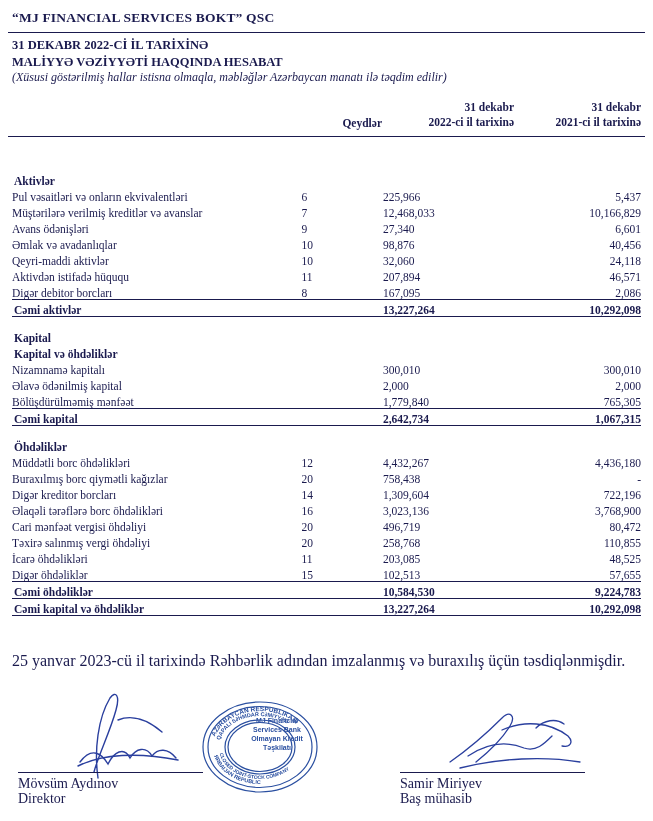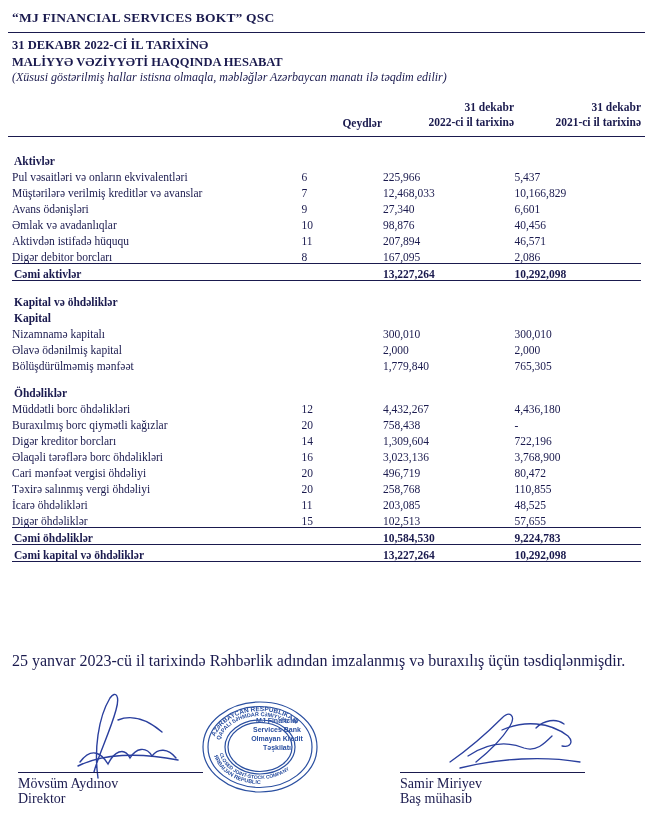--- a/index.html
+++ b/index.html
@@ -72,39 +72,39 @@
   .rule-head {
     position: absolute;
     top: 136px;
     left: 8px;
     width: 637px;
     height: 1px;
     background: #1a1a4e;
   }
   table.fin {
     position: absolute;
-    top: 140px;
+    top: 160px;
     left: 12px;
     width: 629px;
     border-collapse: collapse;
     font-size: 11.5px;
     font-family: Liberation Serif, serif;
   }
   table.fin td {
     padding: 0;
     height: 16px;
     vertical-align: bottom;
     white-space: nowrap;
   }
   td.lbl { width: 288px; padding-left: 8px; }
   td.lbl.sec { padding-left: 2px; font-weight: bold; }
   td.lbl.sub { padding-left: 2px; font-weight: bold; }
   td.note { width: 82px; text-align: left; padding-left: 18px; }
   td.v1 { width: 132px; text-align: left; }
-  td.v2 { width: 127px; text-align: left; }
+  td.v2 { width: 127px; text-align: right; }
   tr.total td { font-weight: bold; }
   tr.total td.lbl { padding-left: 2px; }
   .rt td { border-top: 1px solid #1a1a4e; }
   .rb td { border-bottom: 1px solid #1a1a4e; }
   tr.spacer td { height: 11px; }
   .footer-text {
     position: absolute;
     top: 652px;
     left: 12px;
     font-size: 16px;
@@ -207,20 +207,26 @@
         <td class="v1">27,340</td>
         <td class="v2">6,601</td>
       </tr>
       <tr>
         <td class="lbl">Əmlak və avadanlıqlar</td>
         <td class="note">10</td>
         <td class="v1">98,876</td>
         <td class="v2">40,456</td>
       </tr>
       <tr>
+        <td class="lbl">Qeyri-maddi aktivlər</td>
+        <td class="note">10</td>
+        <td class="v1">32,060</td>
+        <td class="v2">24,118</td>
+      </tr>
+      <tr>
         <td class="lbl">Aktivdən istifadə hüququ</td>
         <td class="note">11</td>
         <td class="v1">207,894</td>
         <td class="v2">46,571</td>
       </tr>
       <tr>
         <td class="lbl">Digər debitor borcları</td>
         <td class="note">8</td>
         <td class="v1">167,095</td>
         <td class="v2">2,086</td>
@@ -229,27 +235,27 @@
         <td class="lbl">Cəmi aktivlər</td>
         <td class="note"></td>
         <td class="v1">13,227,264</td>
         <td class="v2">10,292,098</td>
       </tr>
 
       <tr class="spacer">
           <td colspan="4"></td>
         </tr>
       <tr>
-        <td class="lbl sec">Kapital və öhdəliklər</td>
+        <td class="lbl sub">Kapital</td>
         <td class="note"></td>
           <td class="v1"></td>
           <td class="v2"></td>
       </tr>
       <tr>
-        <td class="lbl sub">Kapital</td>
+        <td class="lbl sec">Kapital və öhdəliklər</td>
         <td class="note"></td>
           <td class="v1"></td>
           <td class="v2"></td>
       </tr>
       <tr>
         <td class="lbl">Nizamnamə kapitalı</td>
         <td class="note"></td>
         <td class="v1">300,010</td>
         <td class="v2">300,010</td>
       </tr>
@@ -257,20 +263,26 @@
         <td class="lbl">Əlavə ödənilmiş kapital</td>
         <td class="note"></td>
         <td class="v1">2,000</td>
         <td class="v2">2,000</td>
       </tr>
       <tr>
         <td class="lbl">Bölüşdürülməmiş mənfəət</td>
         <td class="note"></td>
         <td class="v1">1,779,840</td>
         <td class="v2">765,305</td>
+      </tr>
+      <tr class="total rt rb">
+        <td class="lbl">Cəmi kapital</td>
+        <td class="note"></td>
+        <td class="v1">2,642,734</td>
+        <td class="v2">1,067,315</td>
       </tr>
 
       <tr class="spacer">
           <td colspan="4"></td>
         </tr>
       <tr>
         <td class="lbl sec">Öhdəliklər</td>
         <td class="note"></td>
           <td class="v1"></td>
           <td class="v2"></td>

